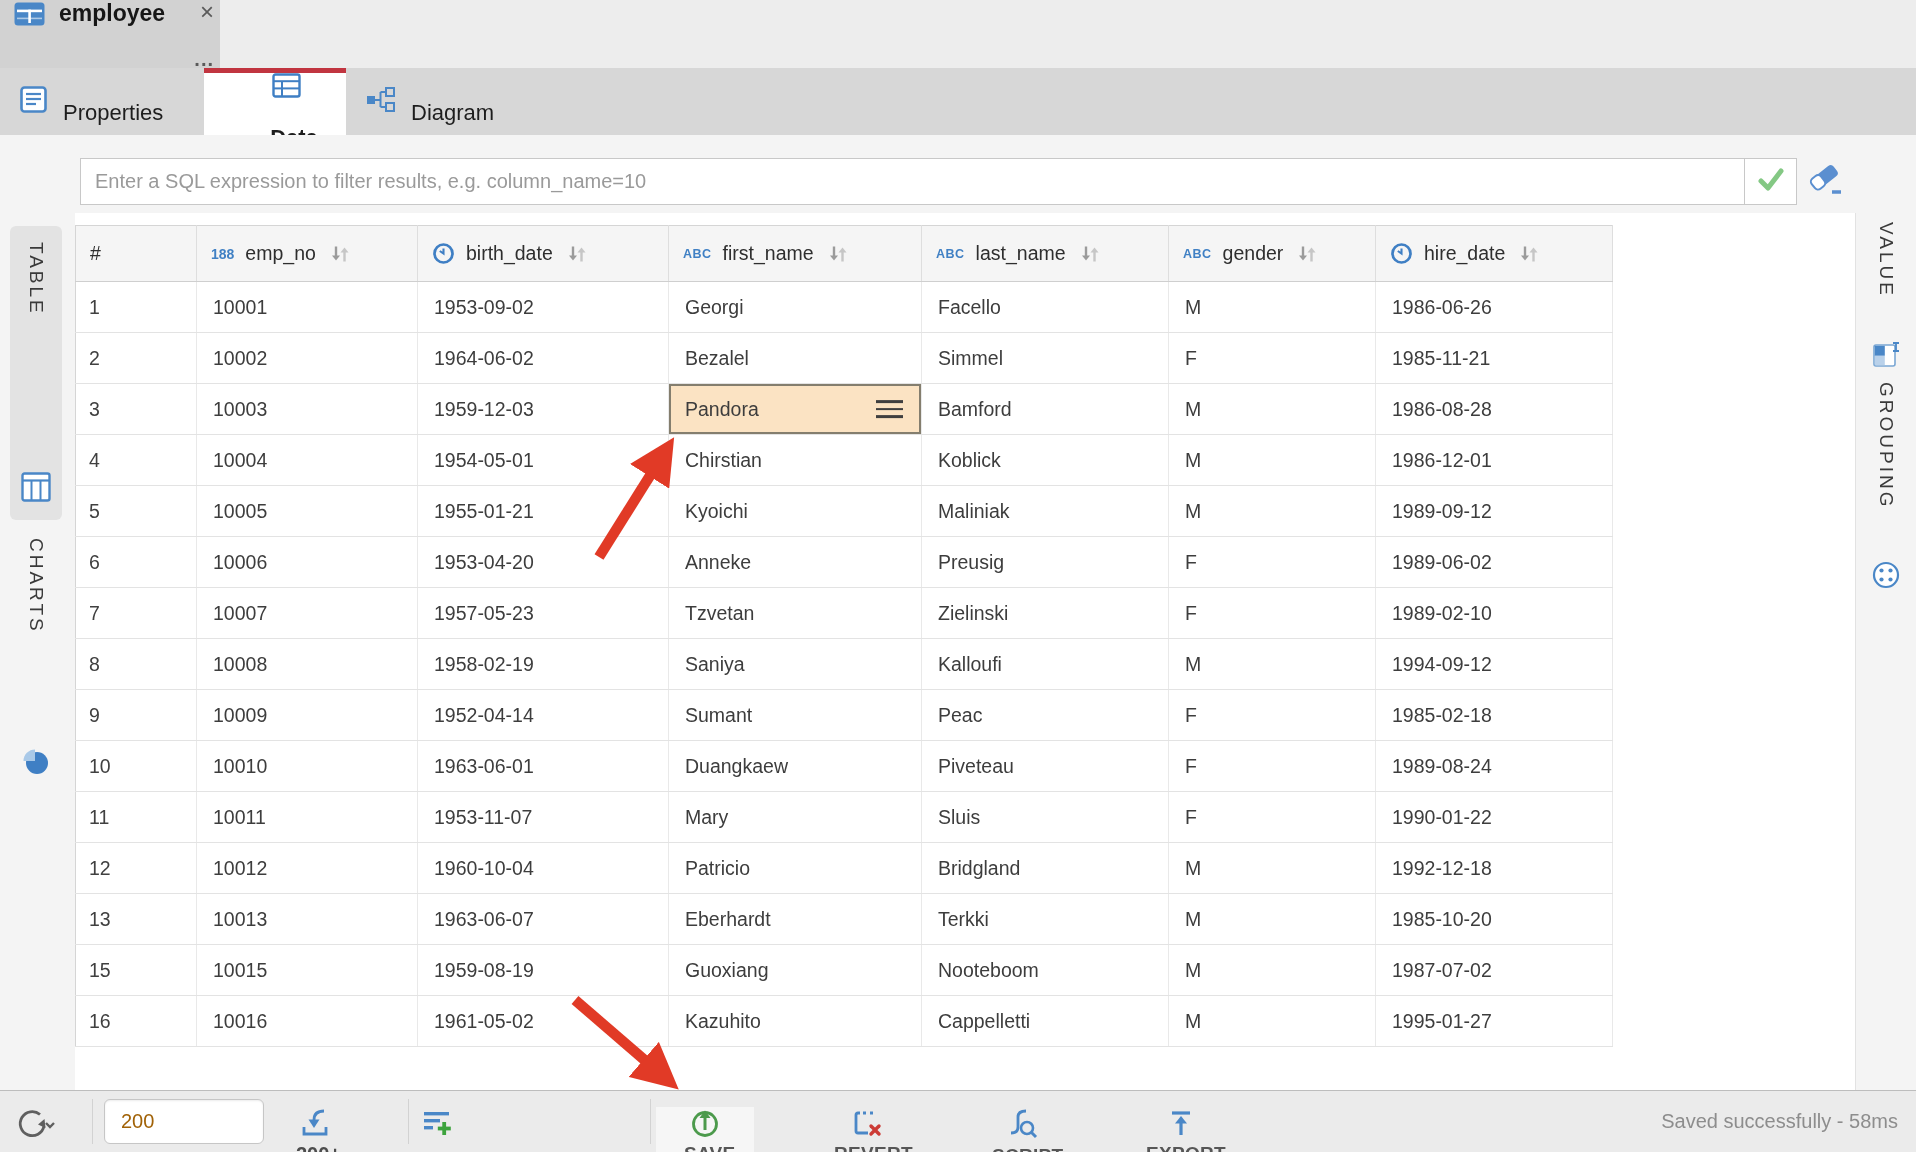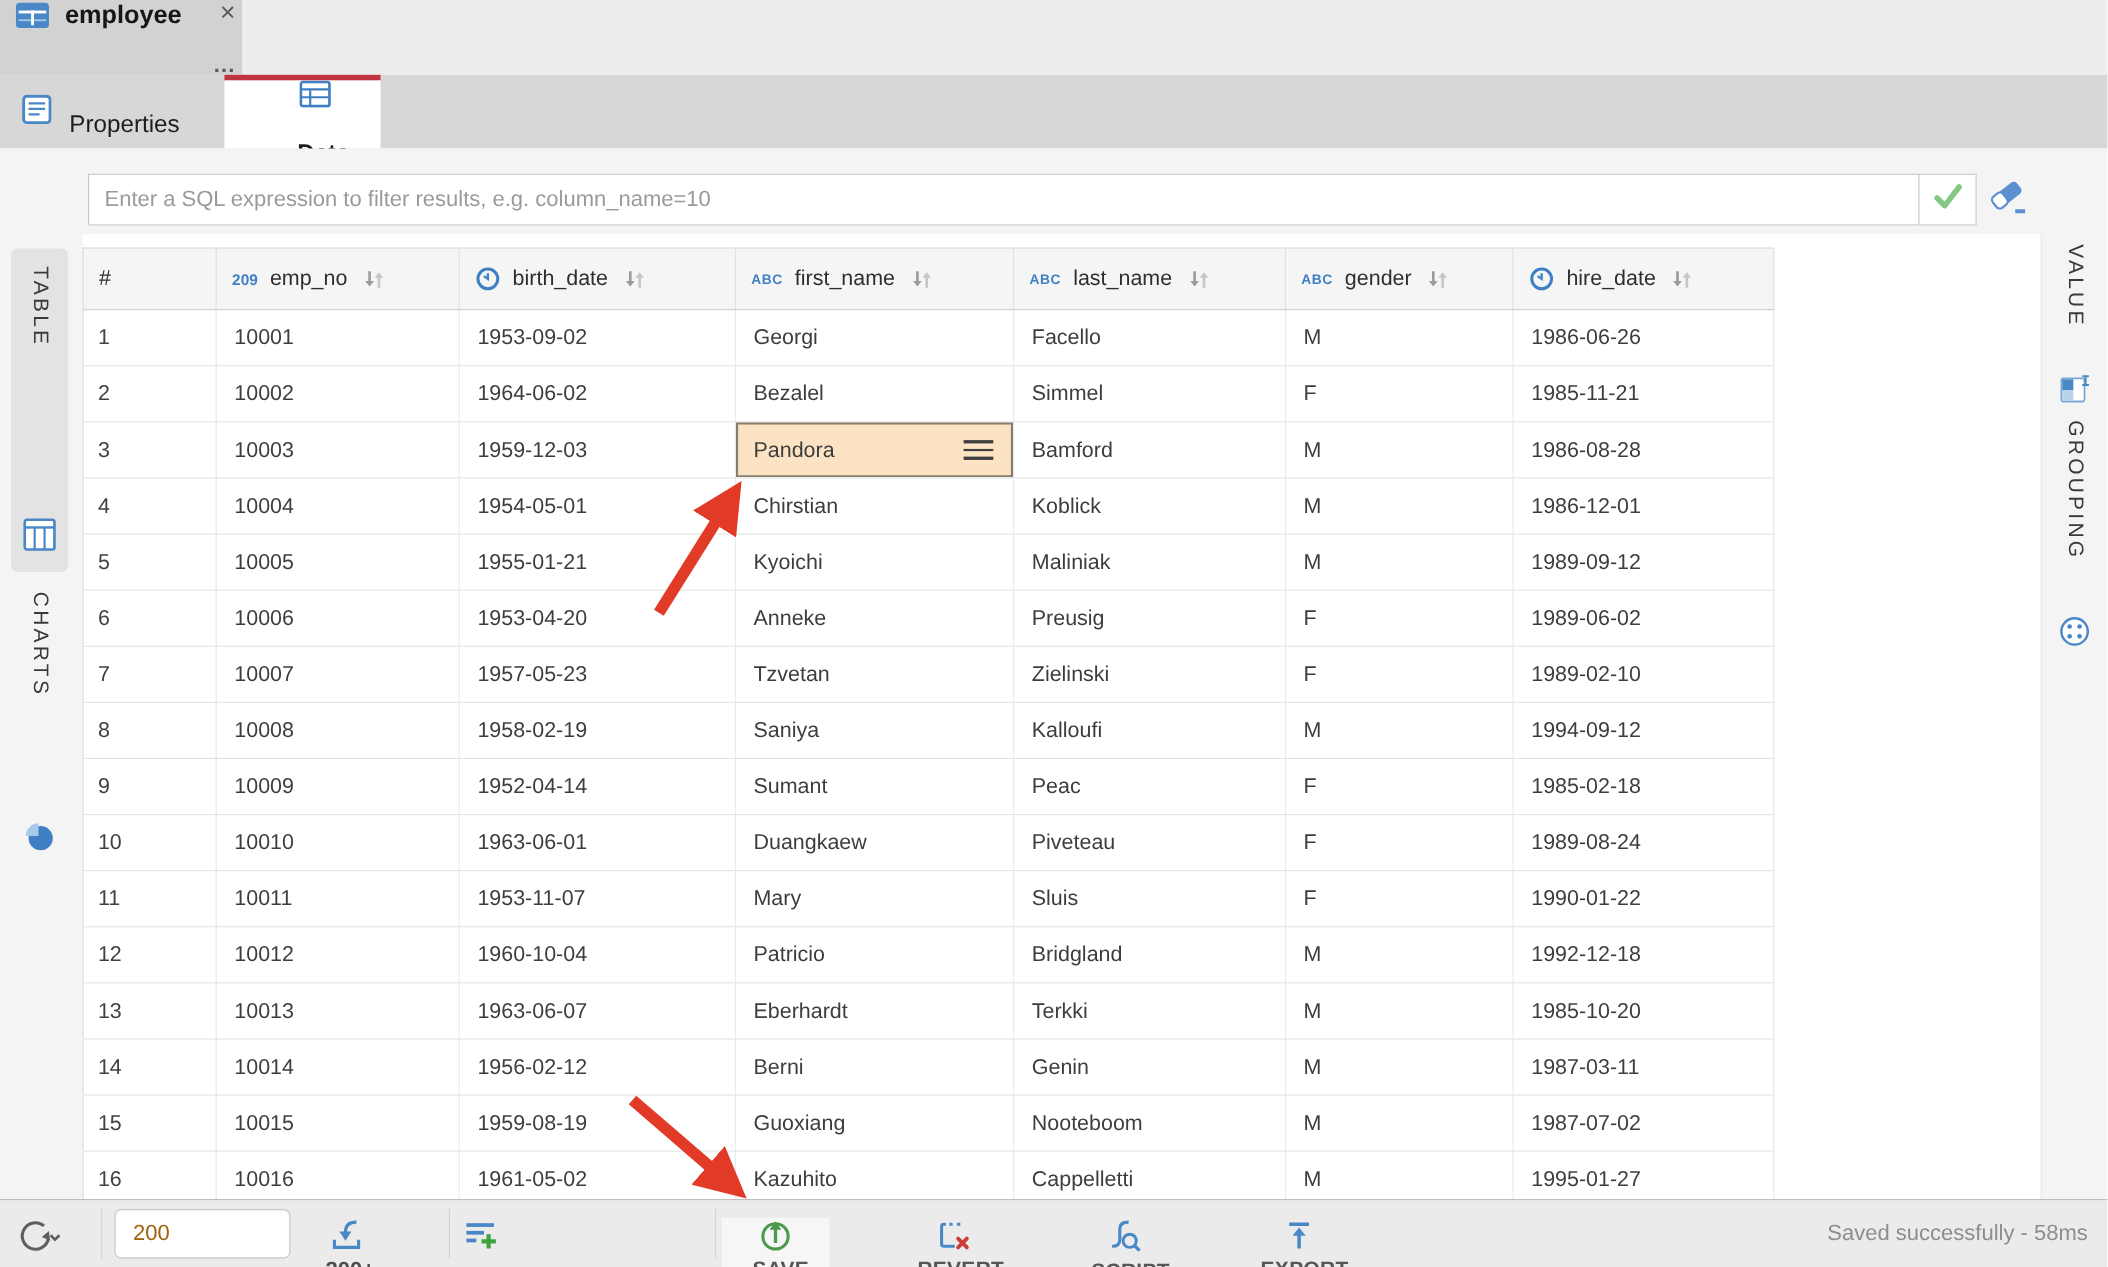--- a/index.html
+++ b/index.html
@@ -120,20 +120,31 @@
           <rect x="1.5" y="1.5" width="26" height="22" rx="2" fill="#fff" stroke="#3f7fc4" stroke-width="2.4"></rect>
           <g stroke="#3f7fc4" stroke-width="2">
               <line x1="2" y1="8.2" x2="27" y2="8.2"></line>
               <line x1="2" y1="15.4" x2="27" y2="15.4"></line>
               <line x1="10" y1="8.2" x2="10" y2="23"></line>
             </g>
         </svg>
       </span>
       <span class="lbl">Data</span>
     </div>
+    <div class="subtab st-diagram">
+      <span>
+        <svg width="29" height="27" viewBox="0 0 29 27">
+          <rect x="1" y="10" width="8" height="8" fill="#4a87c7"></rect>
+          <rect x="20" y="2" width="8" height="8" fill="none" stroke="#4a87c7" stroke-width="2"></rect>
+          <rect x="20" y="17" width="8" height="8" fill="none" stroke="#4a87c7" stroke-width="2"></rect>
+          <path d="M9 14 H14.5 M14.5 6 V21 M14.5 6 H20 M14.5 21 H20" fill="none" stroke="#4a87c7" stroke-width="2"></path>
+        </svg>
+      </span>
+      <span class="lbl">Diagram</span>
+    </div>
   </div>
 
   <div class="abs topstrip"></div>
   <div class="abs leftstrip"></div>
   <div class="abs rightstrip"></div>
   <div class="abs mainarea"></div>
 
   <input class="abs filter-input" placeholder="Enter a SQL expression to filter results, e.g. column_name=10" style="">
   <div class="abs filter-apply">
     <span>
@@ -213,21 +224,21 @@
       </colgroup>
       <thead>
         <tr>
           <th>
             <div class="th-wrap">
               <span class="th-label">#</span>
             </div>
           </th>
           <th>
             <div class="th-wrap">
-              <span class="type-num">209</span>
+              <span class="type-num">188</span>
               <span class="th-label">emp_no</span>
               <span class="sort-icon">
                 <svg width="22" height="22" viewBox="0 0 22 22">
                   <line x1="7" y1="3.5" x2="7" y2="14" stroke="#9b9b9b" stroke-width="2.4"></line>
                   <polygon points="3,12.5 7,17.5 11,12.5" fill="#9b9b9b"></polygon>
                   <line x1="15.5" y1="18.5" x2="15.5" y2="8" stroke="#c6c6c6" stroke-width="2.4"></line>
                   <polygon points="11.5,9.5 15.5,4.5 19.5,9.5" fill="#c6c6c6"></polygon>
                 </svg>
               </span>
             </div>
@@ -430,29 +441,20 @@
         <tr>
           <td class="rownum">13</td>
           <td>10013</td>
           <td>1963-06-07</td>
           <td>Eberhardt</td>
           <td>Terkki</td>
           <td>M</td>
           <td>1985-10-20</td>
         </tr>
         <tr>
-          <td class="rownum">14</td>
-          <td>10014</td>
-          <td>1956-02-12</td>
-          <td>Berni</td>
-          <td>Genin</td>
-          <td>M</td>
-          <td>1987-03-11</td>
-        </tr>
-        <tr>
           <td class="rownum">15</td>
           <td>10015</td>
           <td>1959-08-19</td>
           <td>Guoxiang</td>
           <td>Nooteboom</td>
           <td>M</td>
           <td>1987-07-02</td>
         </tr>
         <tr>
           <td class="rownum">16</td>

